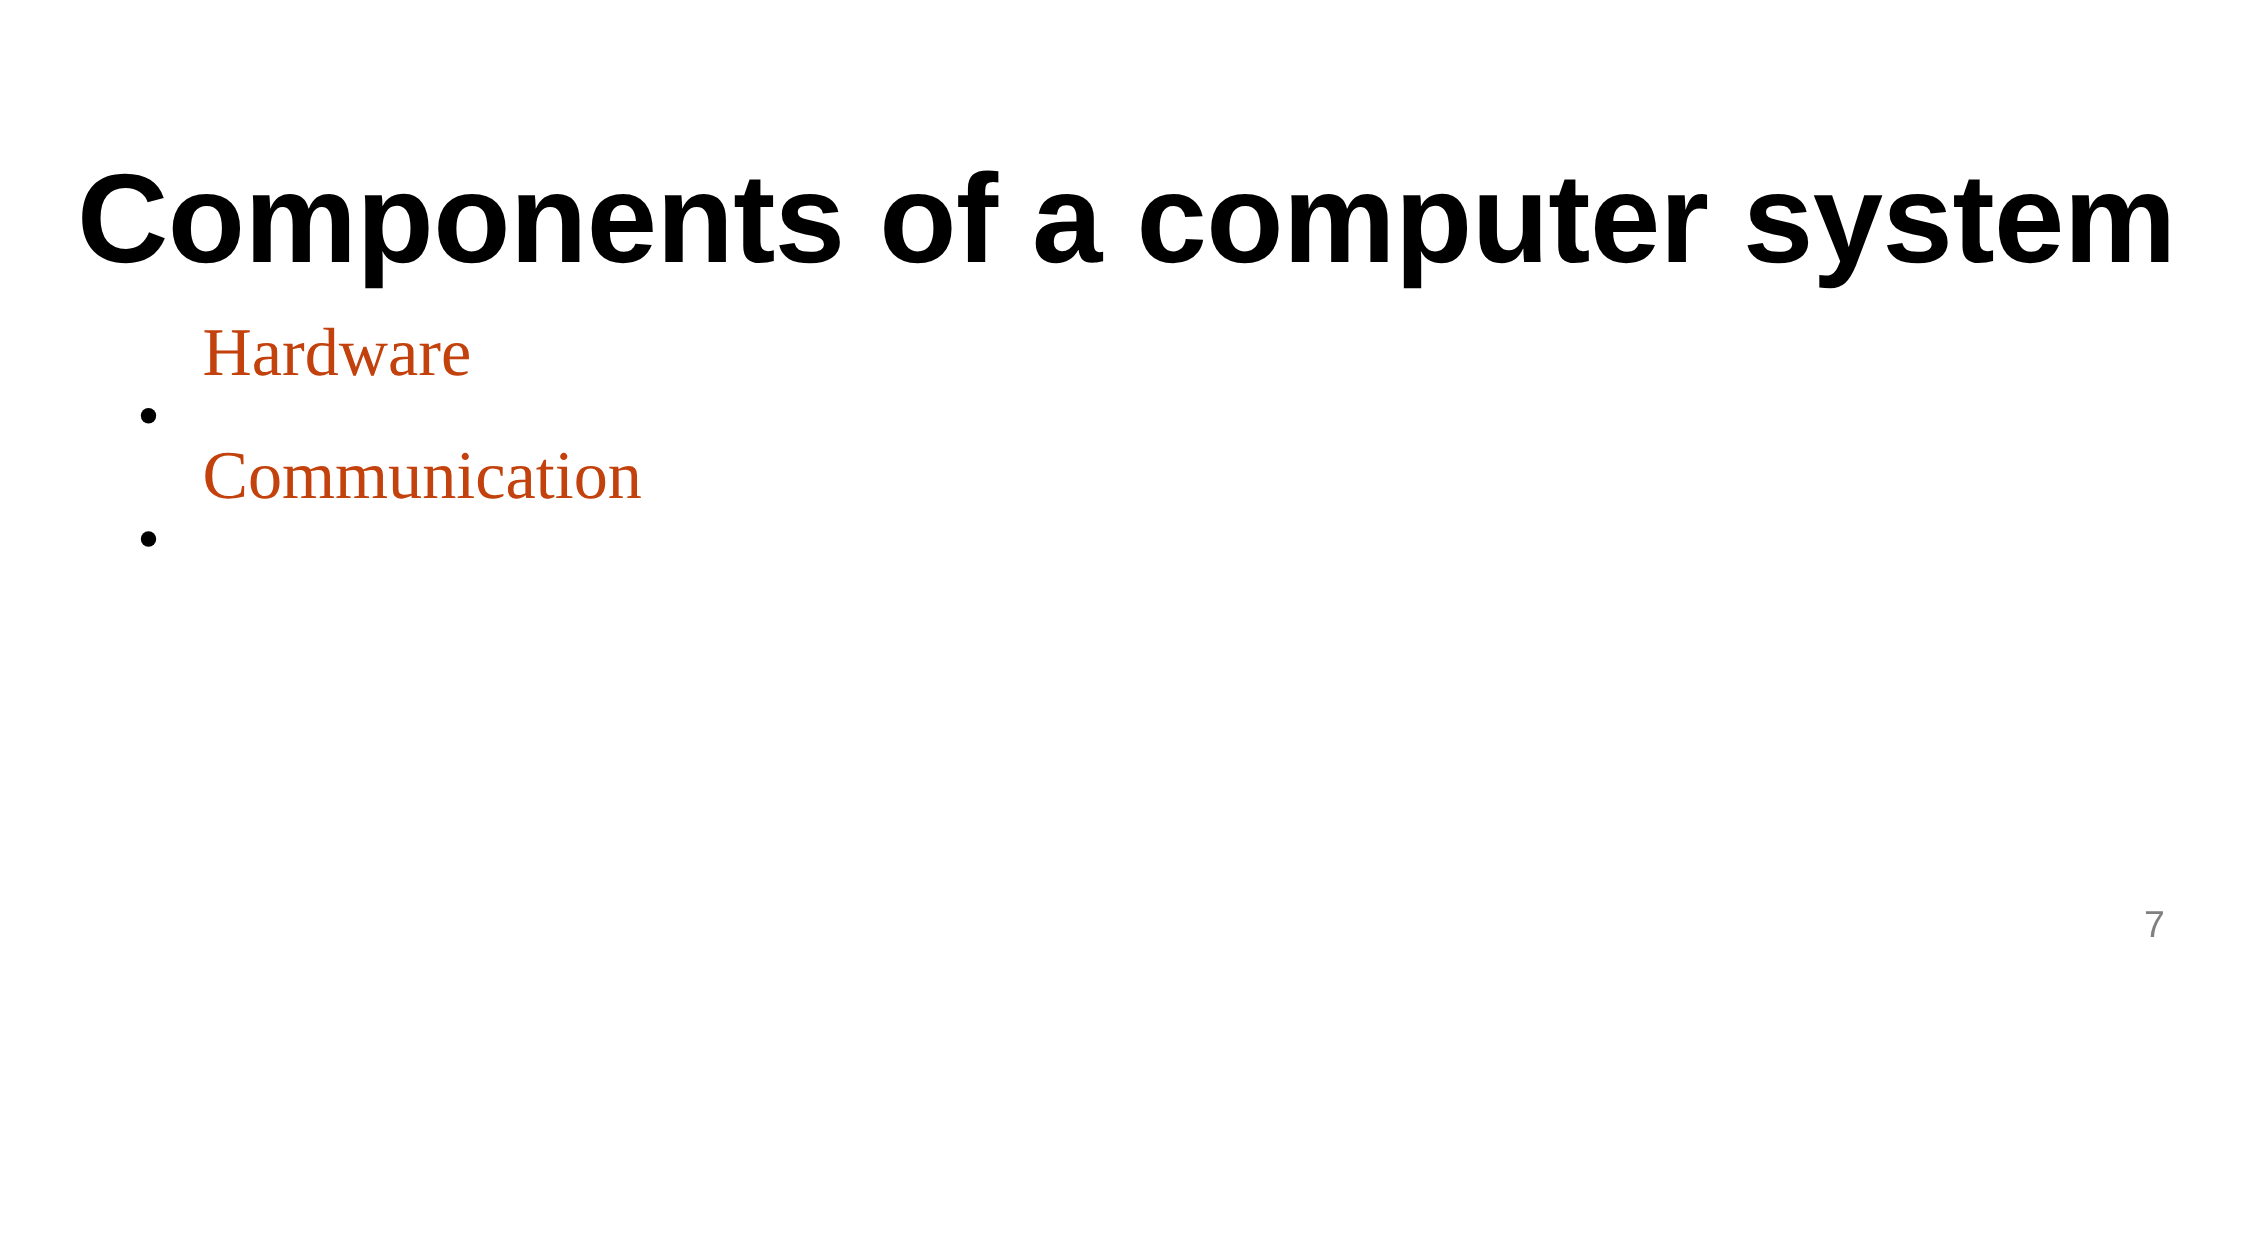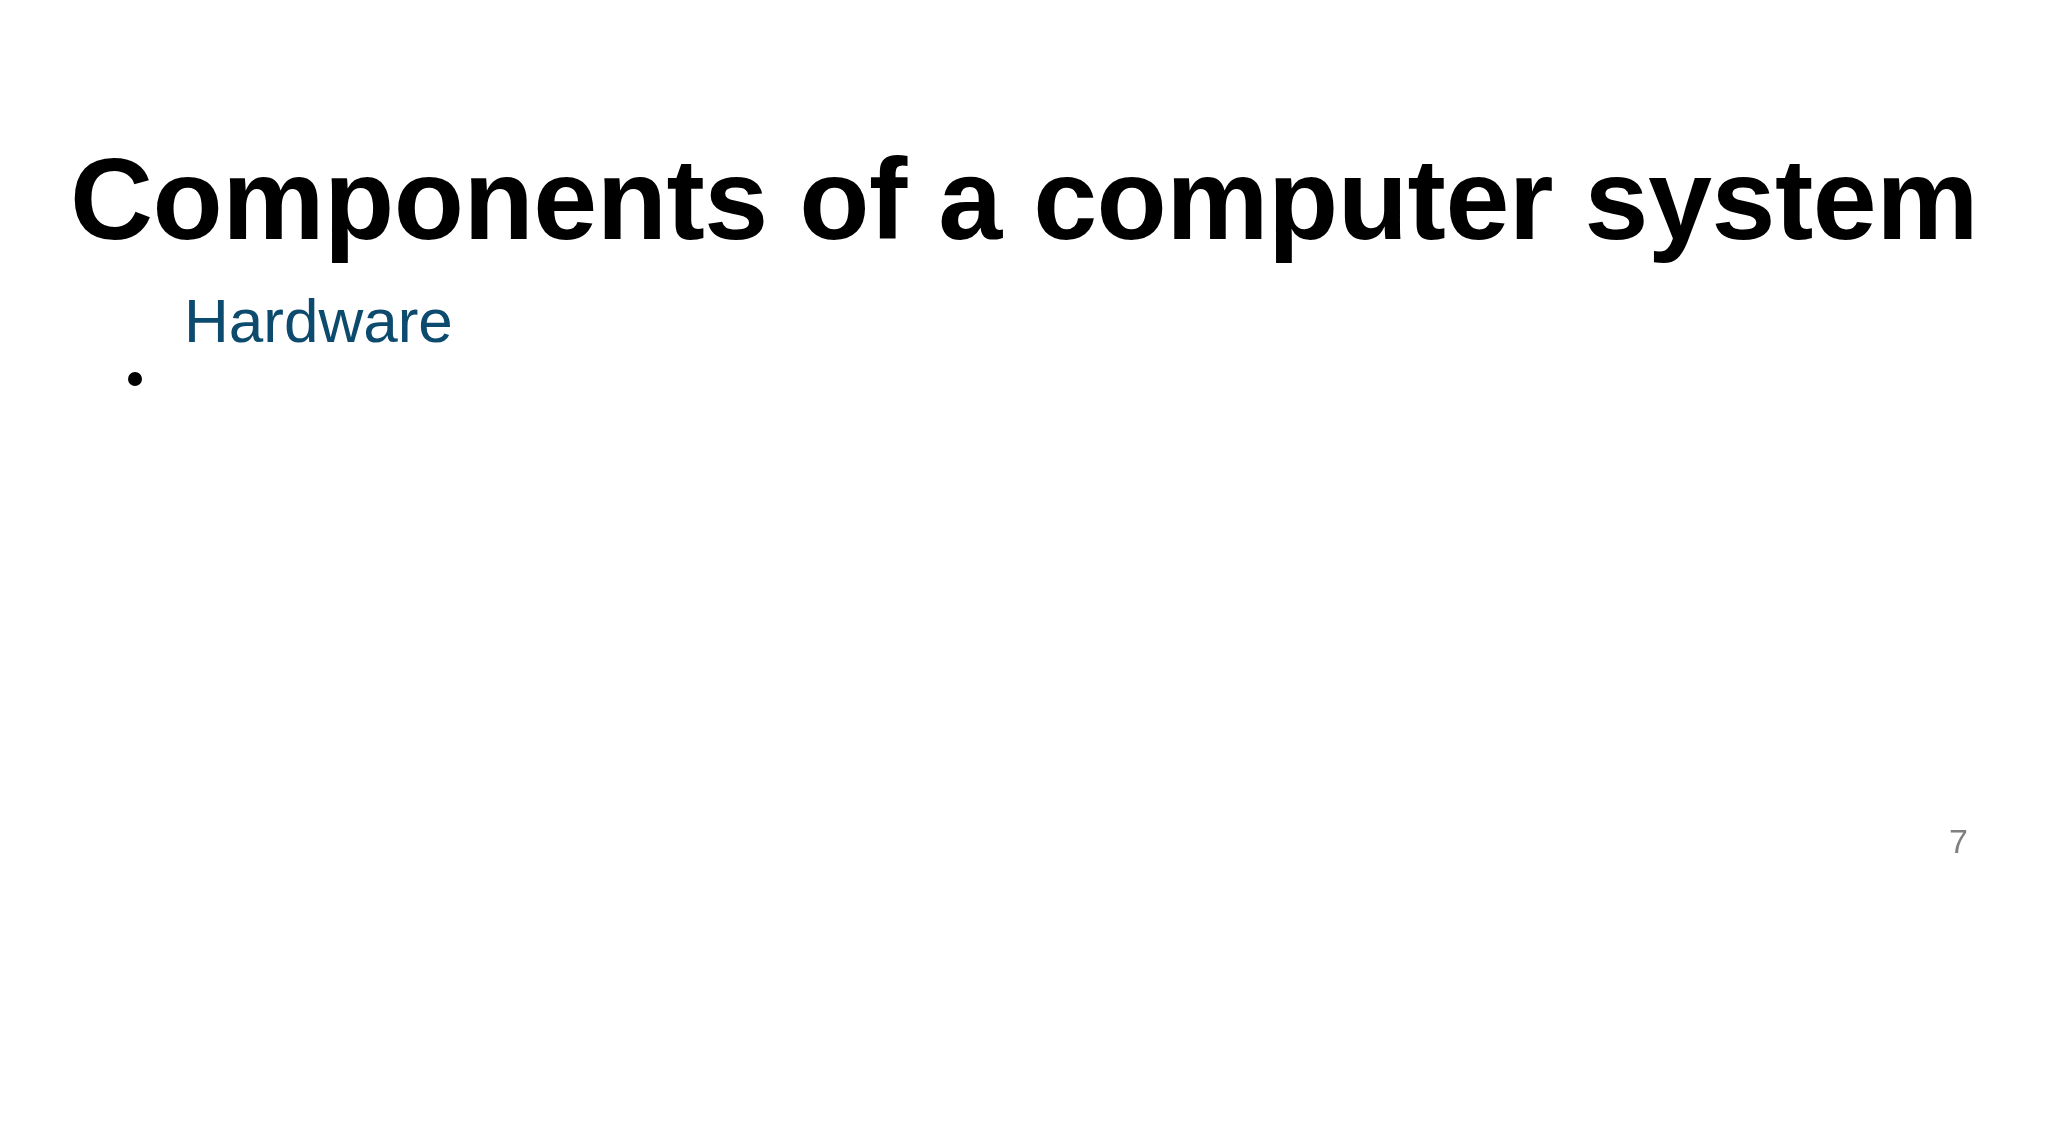--- a/index.html
+++ b/index.html
@@ -71,22 +71,23 @@
     height: 14px;
     background: #000000;
     border-radius: 50%;
     display: block;
   }
   .bullet-text {
     flex: 1 1 auto;
     font-size: 62px;
     line-height: 78px;
     font-weight: 400;
-    color: #0c4a6e;
+    color: #c2410c;
     white-space: nowrap;
+    font-family: Liberation Serif, serif;
   }
 
   
   #page-number {
     position: absolute;
     right: 96px;
     bottom: 24px;
     font-size: 34px;
     line-height: 40px;
     font-weight: 400;
@@ -106,18 +107,24 @@
     <li class="bullet-row">
       <span class="bullet-marker">
           <span class="dot"></span>
         </span>
       <span class="bullet-text">Hardware</span>
     </li>
 
 
 
 
+    <li class="bullet-row">
+      <span class="bullet-marker">
+          <span class="dot"></span>
+        </span>
+      <span class="bullet-text">Communication</span>
+    </li>
 
   </ul>
 
   <div id="page-number">7</div>
 
 </div>
 
 </body></html>

